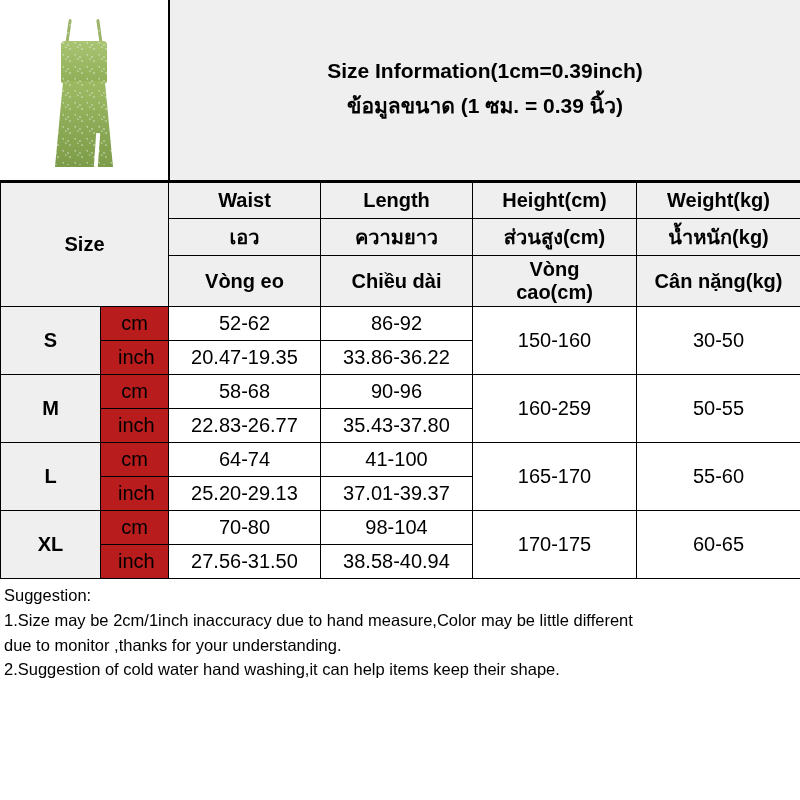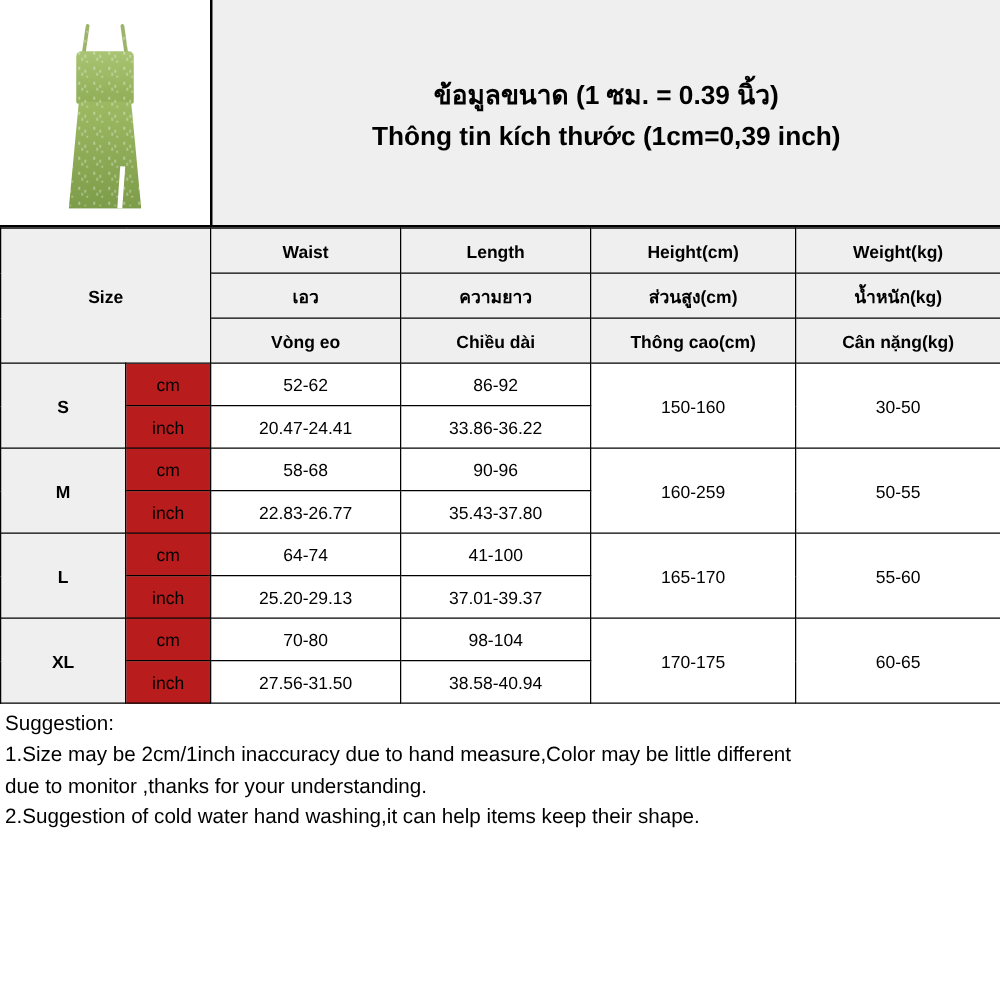--- a/index.html
+++ b/index.html
@@ -111,21 +111,21 @@
   
   table.size-table {
     width: 800px;
     border-collapse: collapse;
     table-layout: fixed;
   }
   table.size-table td, table.size-table th {
     border: 1px solid #000;
     text-align: center;
     vertical-align: middle;
-    font-size: 14px;
+    font-size: 20px;
     color: #000;
     padding: 2px 17px;
     box-sizing: border-box;
   }
   .col-size   { width: 100px; }
   .col-unit   { width: 68px; }
   .col-waist  { width: 152px; }
   .col-length { width: 152px; }
   .col-height { width: 164px; }
   .col-weight { width: 164px; }
@@ -182,22 +182,22 @@
         <div class="strap-l"></div>
         <div class="strap-r"></div>
         <div class="bodice"></div>
         <div class="skirt">
           <div class="slit"></div>
         </div>
         <div class="speckles"></div>
       </div>
     </div>
     <div class="header-titles">
+      <div class="title-line">Size Information(1cm=0.39inch)</div>
       <div class="title-line">ข้อมูลขนาด (1 ซม. = 0.39 นิ้ว)</div>
-      <div class="title-line">Thông tin kích thước (1cm=0,39 inch)</div>
     </div>
   </div>
 
   <table class="size-table">
     <colgroup>
       <col class="col-size">
       <col class="col-unit">
       <col class="col-waist">
       <col class="col-length">
       <col class="col-height">
@@ -214,35 +214,35 @@
       </tr>
       <tr>
         <td class="hdr-cell">เอว</td>
         <td class="hdr-cell">ความยาว</td>
         <td class="hdr-cell">ส่วนสูง(cm)</td>
         <td class="hdr-cell">น้ำหนัก(kg)</td>
       </tr>
       <tr>
         <td class="hdr-cell">Vòng eo</td>
         <td class="hdr-cell">Chiều dài</td>
-        <td class="hdr-cell">Thông cao(cm)</td>
+        <td class="hdr-cell">Vòng cao(cm)</td>
         <td class="hdr-cell">Cân nặng(kg)</td>
       </tr>
 
       <tr>
         <td class="size-letter" rowspan="2">S</td>
         <td class="unit-cell">cm</td>
         <td class="val-cell">52-62</td>
         <td class="val-cell">86-92</td>
         <td class="span-cell" rowspan="2">150-160</td>
         <td class="span-cell" rowspan="2">30-50</td>
       </tr>
       <tr>
         <td class="unit-cell">inch</td>
-        <td class="val-cell">20.47-24.41</td>
+        <td class="val-cell">20.47-19.35</td>
         <td class="val-cell">33.86-36.22</td>
       </tr>
 
       <tr>
         <td class="size-letter" rowspan="2">M</td>
         <td class="unit-cell">cm</td>
         <td class="val-cell">58-68</td>
         <td class="val-cell">90-96</td>
         <td class="span-cell" rowspan="2">160-259</td>
         <td class="span-cell" rowspan="2">50-55</td>

